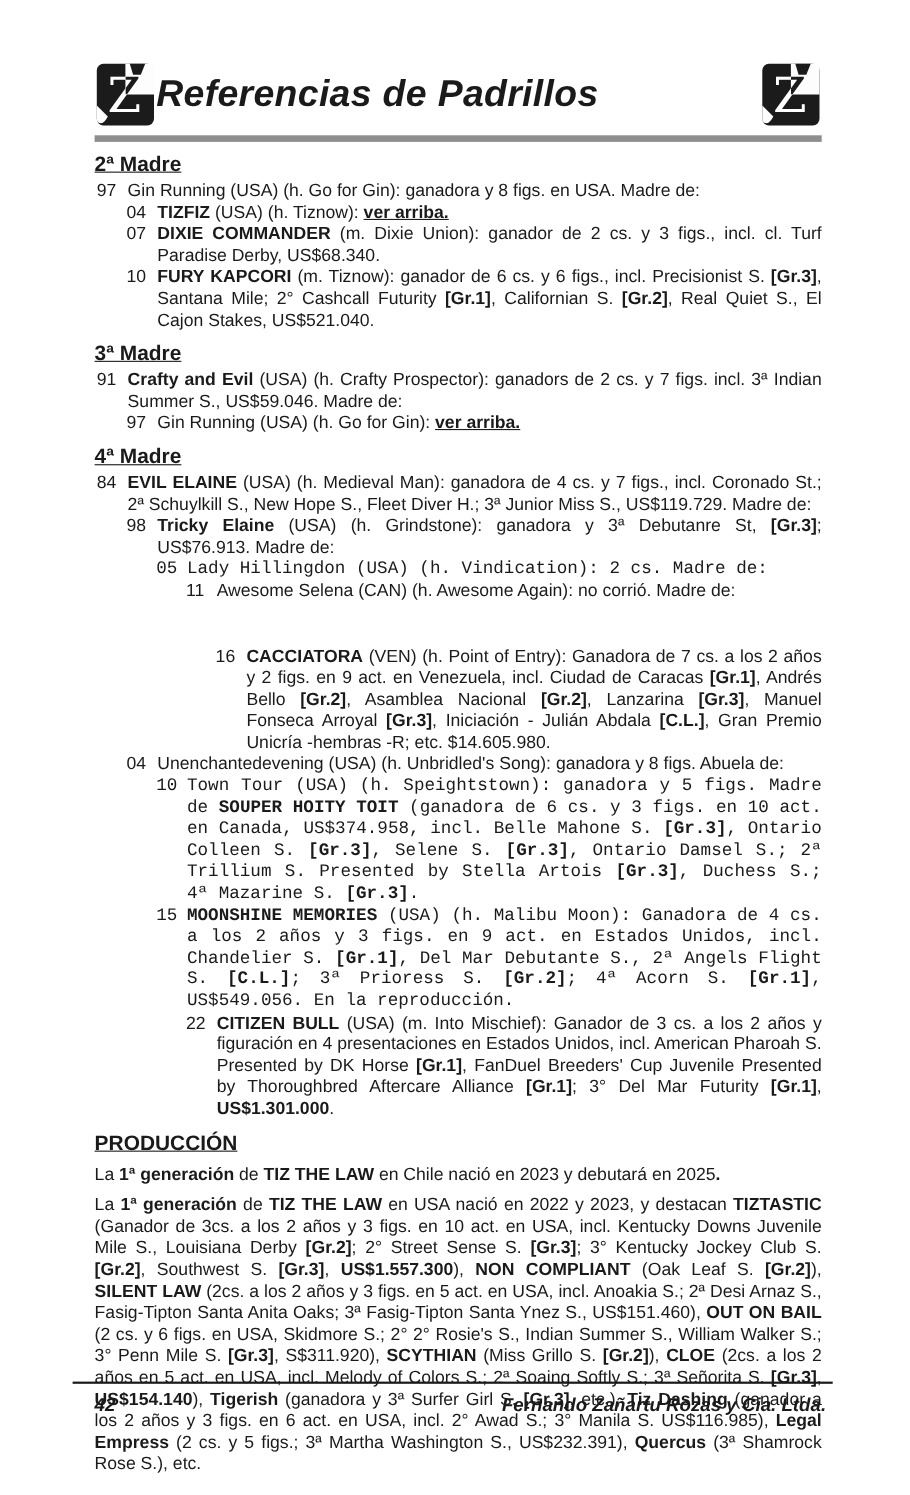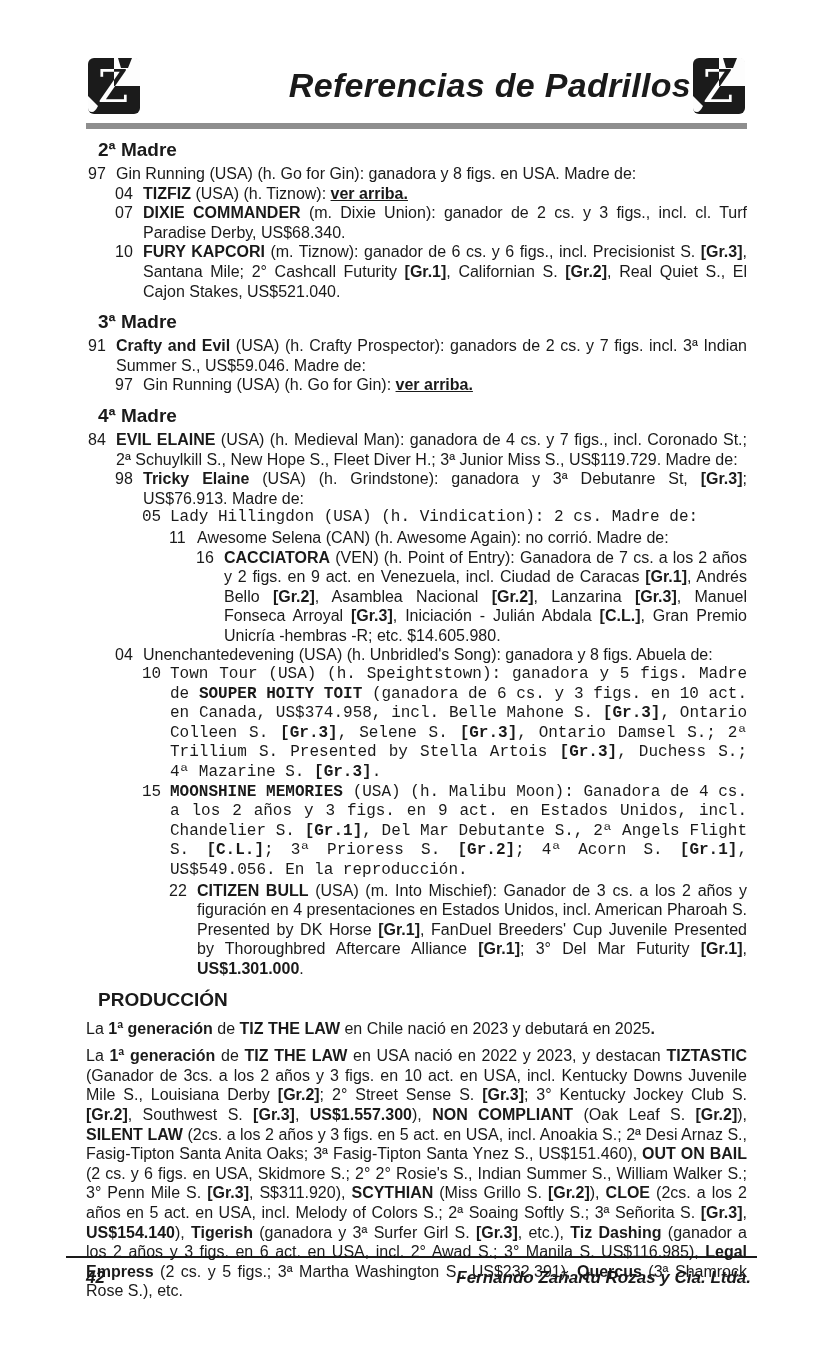--- a/index.html
+++ b/index.html
@@ -1,30 +1,30 @@
 <!DOCTYPE html>
 <html><head>
 <meta charset="utf-8">
 <style>
   html,body{margin:0;padding:0;background:#fff;}
   .page{position:relative;width:827px;height:1359px;background:#ffffff;
         font-family:"Liberation Sans",sans-serif;color:#1a1a1a;overflow:hidden;}
   .content{padding:56px 80px 0 86px;}
   .header-row{display:flex;align-items:flex-start;}
   .logo{width:56px;height:60px;flex:0 0 auto;}
-  .title{flex:1;text-align:right;font-size:34px;font-weight:bold;font-style:italic;
+  .title{flex:1;text-align:left;font-size:34px;font-weight:bold;font-style:italic;
          letter-spacing:.3px;padding-top:10px;white-space:nowrap;}
   .header-rule{height:6px;background:#8e8e8e;margin-top:7px;}
-  .sec-heading{font-size:19px;font-weight:bold;margin:10px 12px 3px;}
+  .sec-heading{font-size:19px;font-weight:bold;text-decoration:underline;margin:10px 0 3px;}
   .entry{margin:0;text-align:justify;font-size:16px;line-height:19.6px;}
   .lvl0{padding-left:30px;text-indent:-28px;}
   .lvl1{padding-left:57px;text-indent:-28px;}
   .lvl2{padding-left:84px;text-indent:-28px;font-family:Liberation Mono, monospace;}
   .lvl3{padding-left:111px;text-indent:-28px;}
-  .lvl4{padding-left:138px;text-indent:-28px;}
+  .lvl4{padding-left:138px;text-indent:-28px;margin-top:40px;}
   .yr{display:inline-block;width:28px;text-indent:0;}
   .sg-b{font-weight:bold;}
   .sg-bu{font-weight:bold;text-decoration:underline;}
   .prod-par{margin:8px 0 0;text-align:justify;font-size:16px;line-height:19.6px;}
   .footer{position:absolute;left:66px;right:70px;top:1256px;border-top:2px solid #1a1a1a;
           display:flex;justify-content:space-between;font-weight:bold;font-style:italic;
           font-size:17px;padding:10px 6px 0 20px;}
 </style>
 </head>
 <body>

